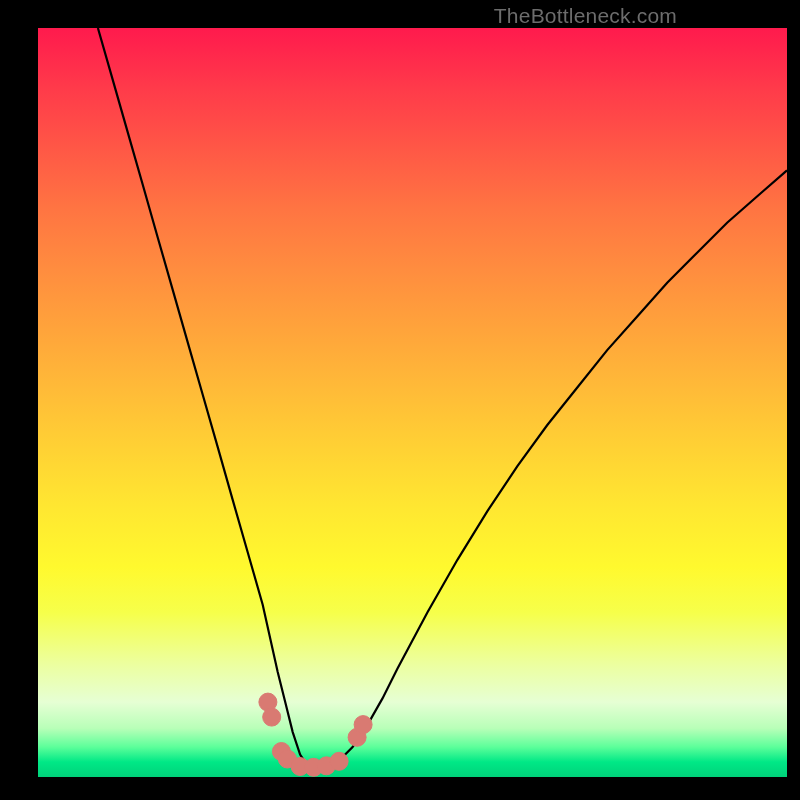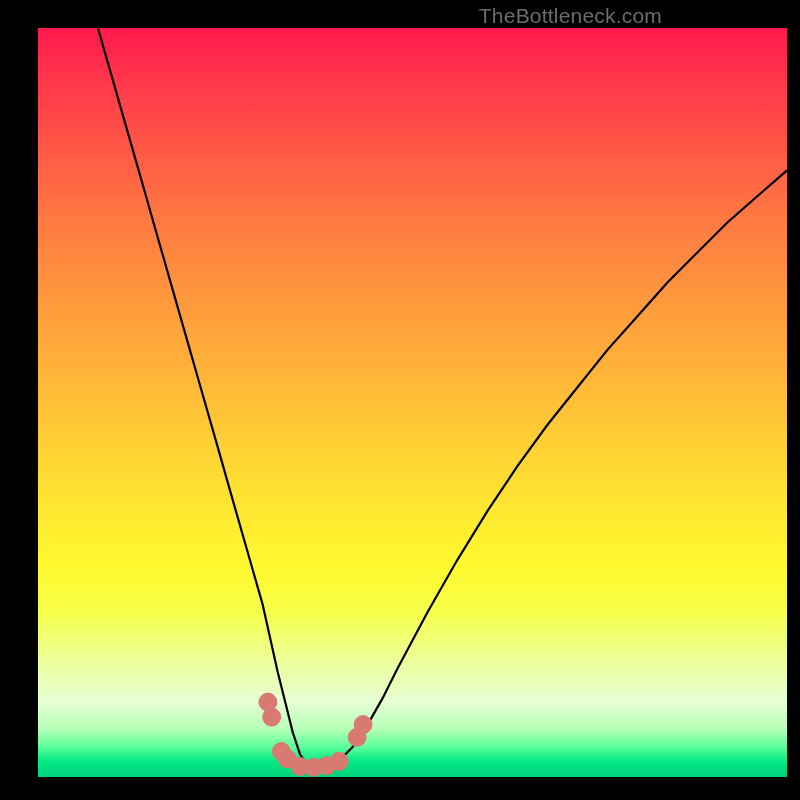--- a/index.html
+++ b/index.html
@@ -11,20 +11,21 @@
     background: #000;
     font-family: Arial, Helvetica, sans-serif;
   }
   .frame {
     position: absolute;
     left: 0;
     top: 0;
     width: 672px;
     height: 800px;
     background: #000;
+    padding-left: 15px;
   }
   .plot {
     position: absolute;
     left: 38px;
     top: 28px;
     width: 749px;
     height: 749px;
     background: linear-gradient(
       to bottom,
       #ff1a4d 0%,

